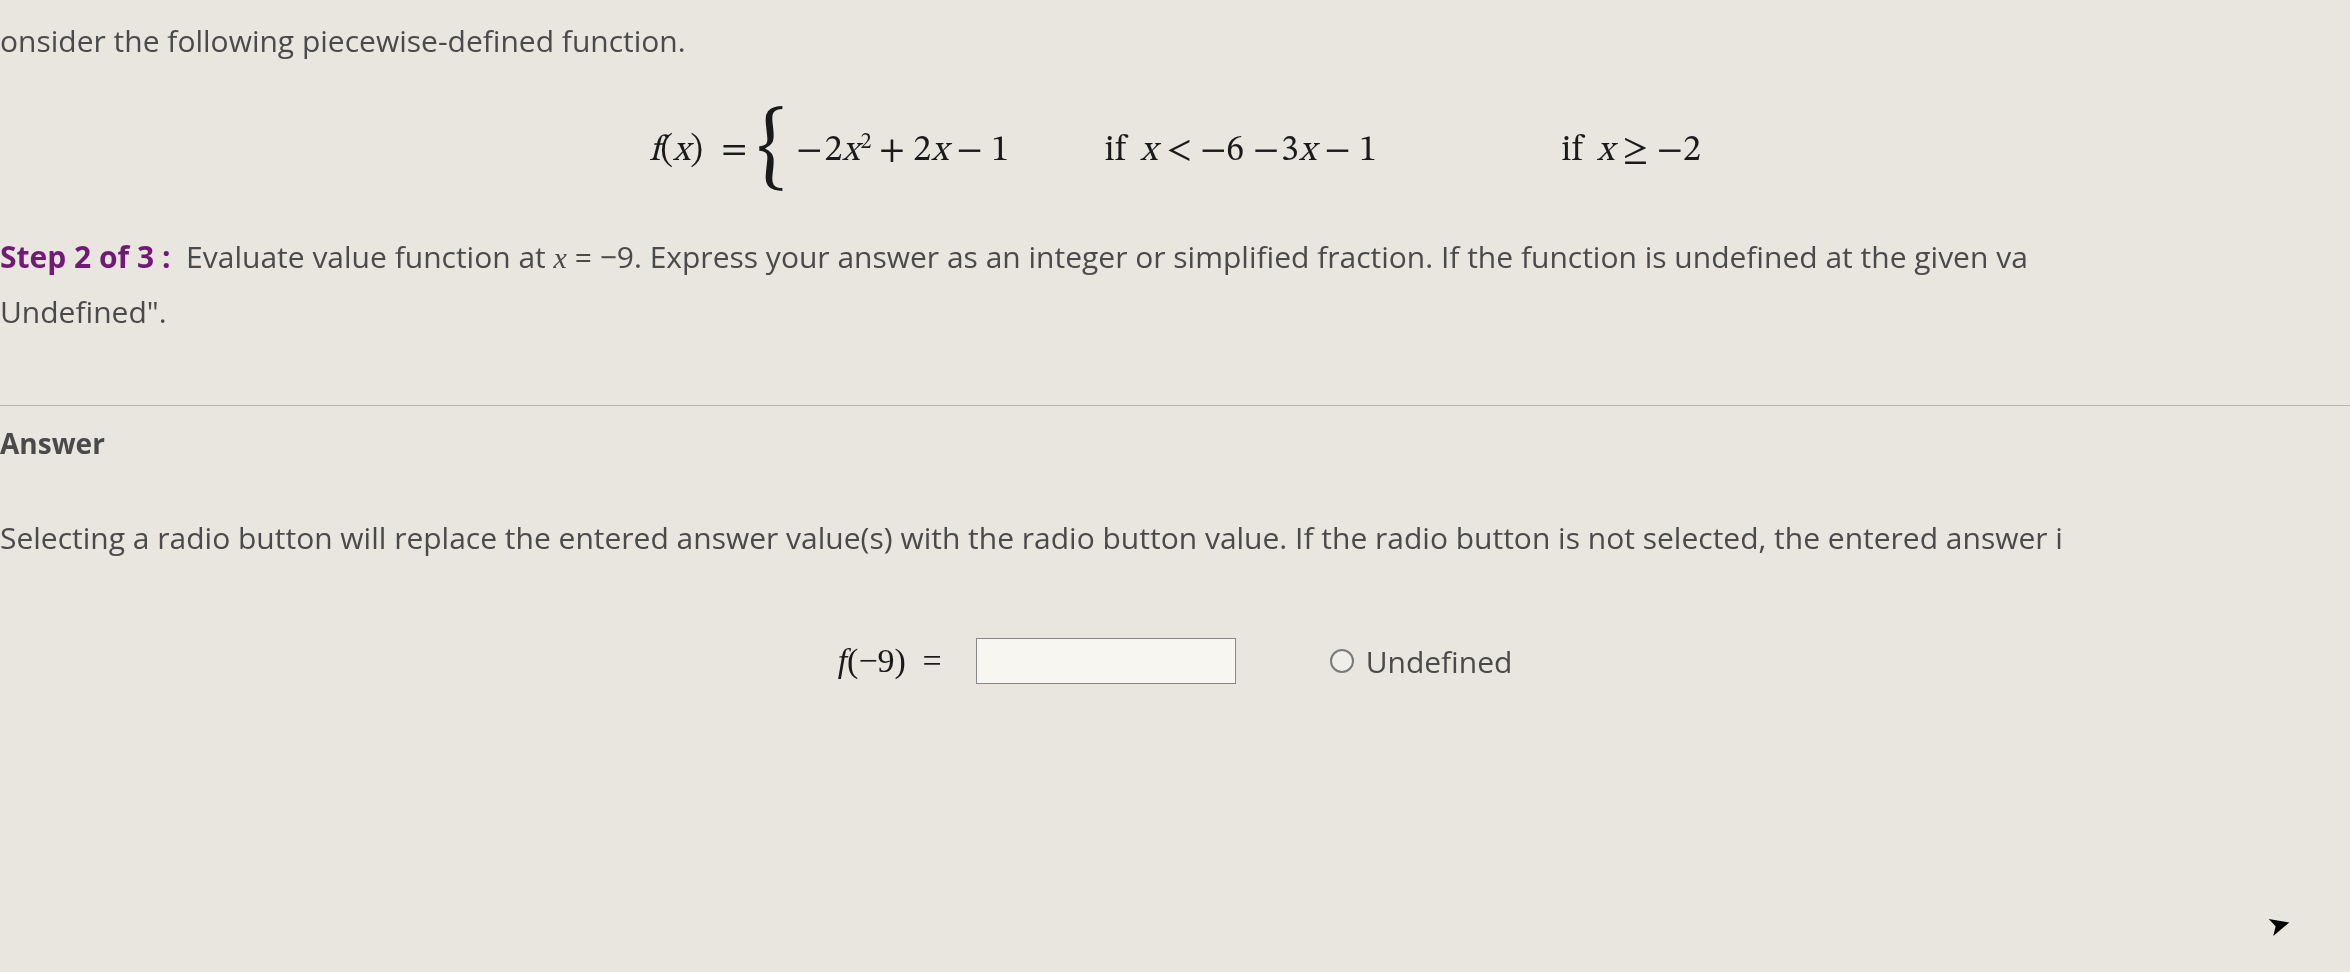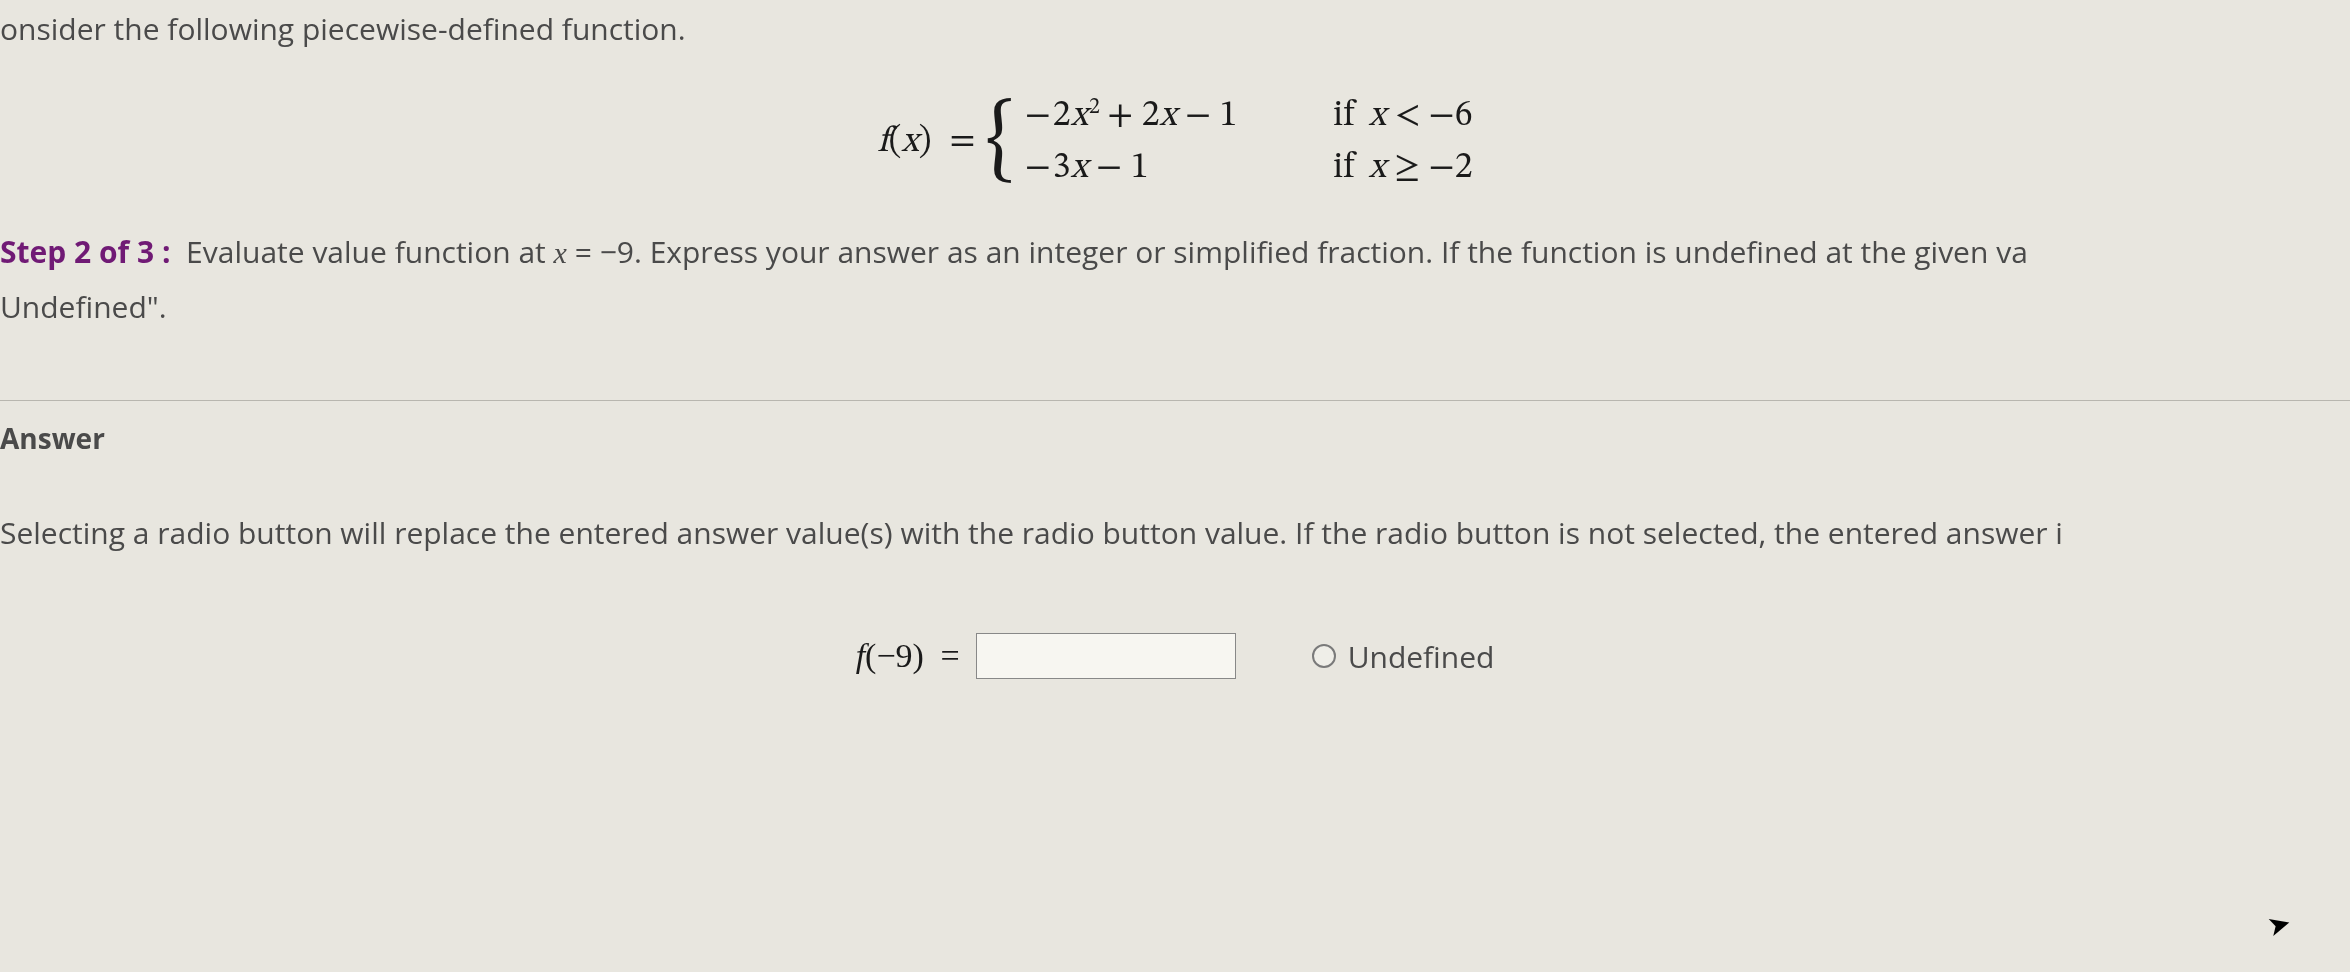--- a/index.html
+++ b/index.html
@@ -13,21 +13,21 @@
     height: 972px;
     overflow: hidden;
     position: relative;
   }
   .content {
     padding: 0;
   }
   .prompt-intro {
     font-size: 30px;
     color: #4a4a4a;
-    padding: 8px 0 35px 0;
+    padding: 20px 0 35px 0;
   }
   .math-block {
     text-align: center;
     padding: 10px 0 40px 0;
   }
   .math-row {
     display: inline-flex;
     align-items: center;
     font-family: "Cambria Math", "STIX Two Math", "Times New Roman", serif;
     font-size: 36px;
@@ -39,21 +39,20 @@
   .brace {
     font-size: 90px;
     line-height: 90px;
     padding-right: 8px;
     position: relative;
     top: -2px;
     font-weight: 300;
   }
   .pieces {
     display: inline-flex;
-    flex-direction: column;
     text-align: left;
     gap: 7px;
   }
   .piece-row { display: flex; }
   .expr { width: 290px; }
   .cond { font-style: normal; }
   .cond .if { font-style: normal; padding-right: 6px; margin-left: 20px;}
   .cond .var { font-style: italic; }
   .sup { font-size: 22px; position: relative; top:-12px; left:1px;}
   .minus { padding: 0 2px; }
@@ -80,21 +79,21 @@
     font-size: 30px;
     color: #4a4a4a;
     padding-bottom: 80px;
   }
   .answer-area {
     text-align: center;
   }
   .answer-inline {
     display: inline-flex;
     align-items: center;
-    gap: 16px;
+    gap: 34px;
     font-family: "Cambria Math","Times New Roman",serif;
     font-size: 34px;
     color: #1a1a1a;
   }
   .answer-label { font-style: italic; }
   .answer-label .paren { font-style: normal; }
   .input-box {
     width: 260px;
     height: 46px;
     border: 1px solid #888;

